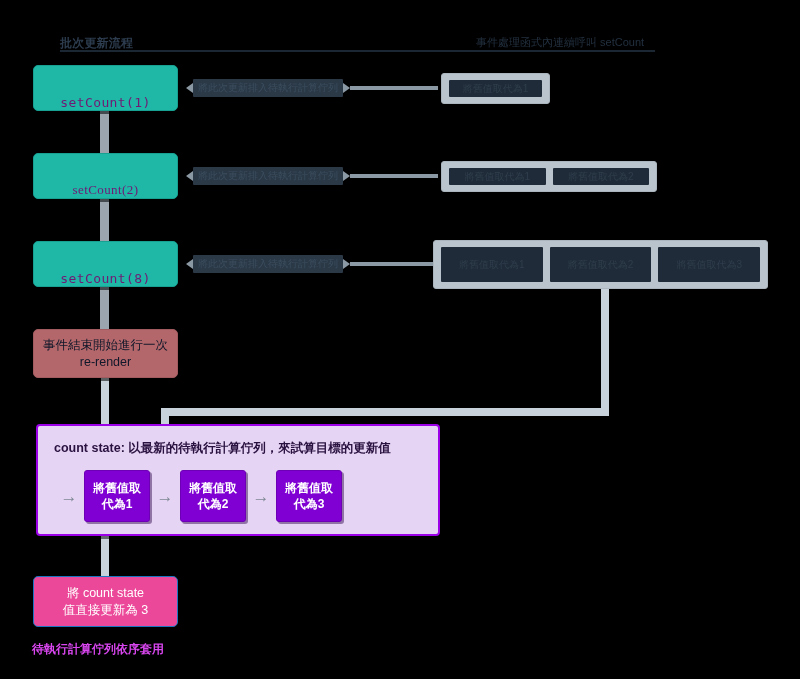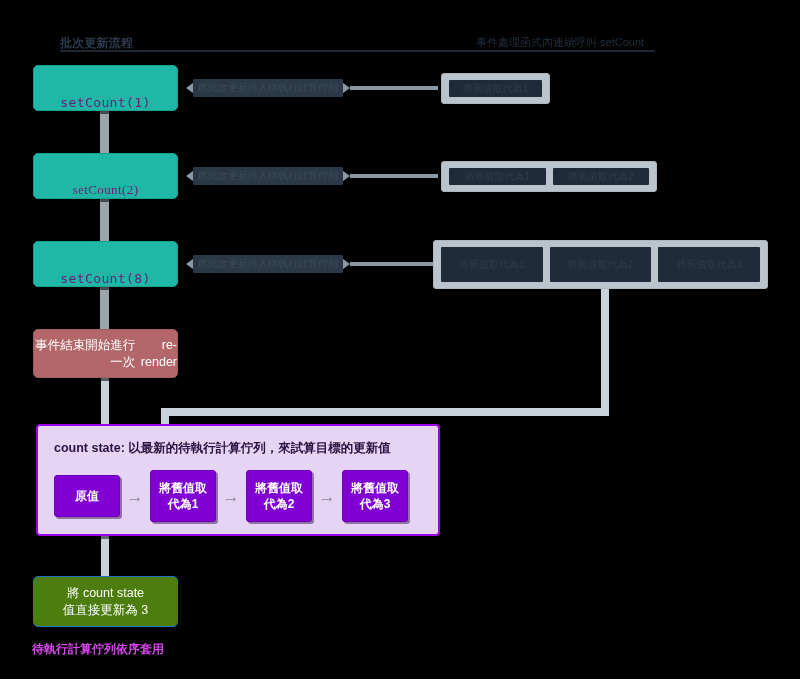--- a/index.html
+++ b/index.html
@@ -73,31 +73,32 @@
     letter-spacing: 0.4px;
   }
 
   
   .node-rose {
     background: #b4676a;
     border: 1px solid #a25c5f;
     border-radius: 5px;
     box-shadow: 3px 3px 0 rgba(0,0,0,0.55);
     display: flex;
+    flex-direction: column;
     align-items: center;
     justify-content: center;
     font-size: 12.5px;
     line-height: 17px;
-    color: #ffffff;
+    color: #0f172a;
     text-align: right;
   }
 
   
   .node-blue {
-    background: #4d7c0f;
+    background: #ec4899;
     border: 1px solid #1a76c0;
     border-radius: 5px;
     box-shadow: 3px 3px 0 rgba(0,0,0,0.55);
     display: flex;
     flex-direction: column;
     align-items: center;
     justify-content: center;
     font-size: 12.5px;
     line-height: 17px;
     color: #ffffff;
@@ -288,23 +289,20 @@
 
   <div class="abs node-rose" style="left:33px; top:329px; width:145px; height:49px;">
     <span>事件結束開始進行一次</span>
     <span>re-render</span>
   </div>
 
   <div class="abs panel-purple" style="left:36px; top:424px; width:404px; height:112px;">
     <div class="panel-title">count state: 以最新的待執行計算佇列，來試算目標的更新值</div>
     <div class="panel-chain">
 
-      <div class="chain-box first">
-        <span>原值</span>
-      </div>
 
       <div class="chain-arrow">→</div>
 
       <div class="chain-box step">
         <span>
           <span>將舊值取</span><br>
           <span>代為1</span>
         </span>
       </div>
 

